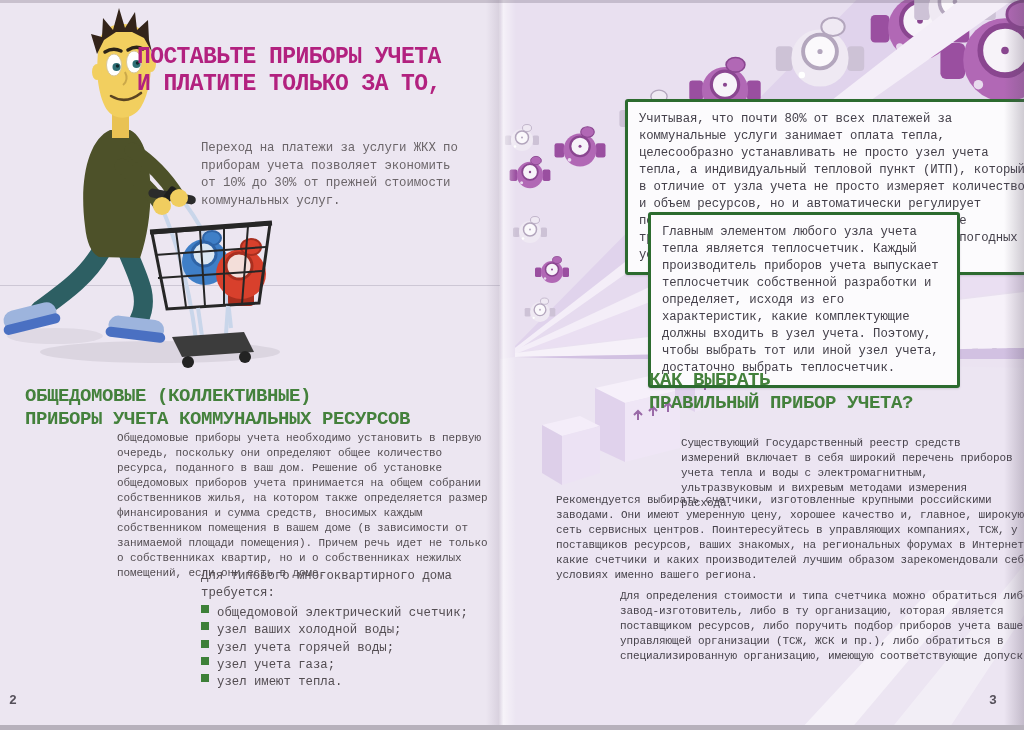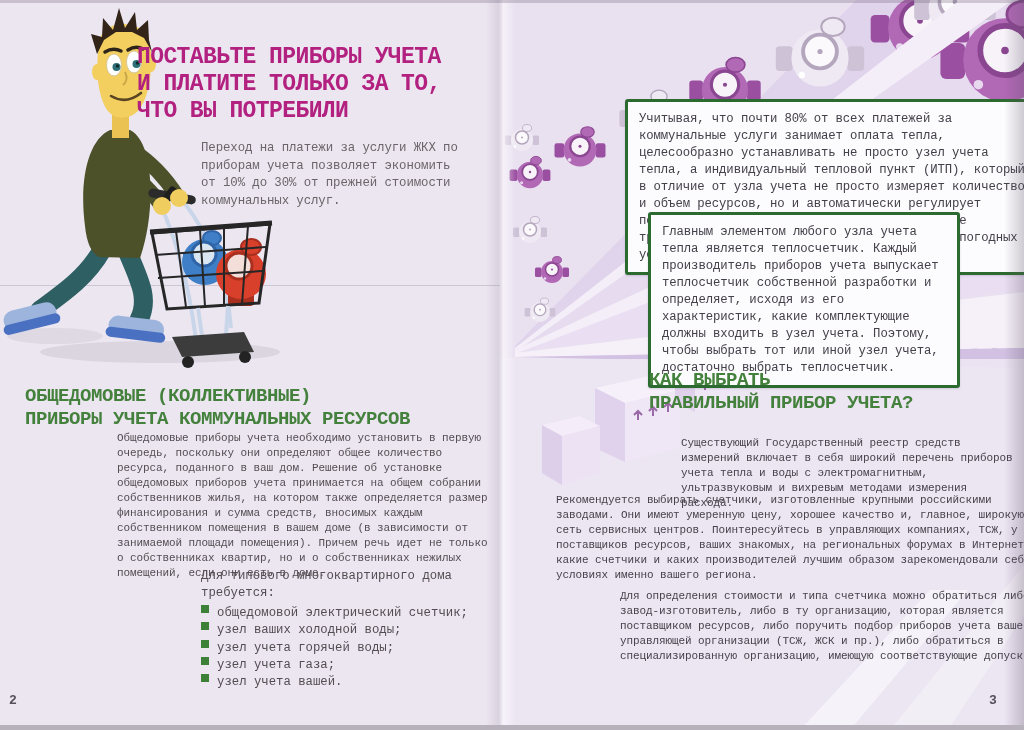--- a/index.html
+++ b/index.html
@@ -215,21 +215,20 @@
 
     <path d="M198,308 L202,336 M228,306 L226,334" stroke="#c9d6ea" stroke-width="4"></path>
     <polygon points="172,337 244,332 254,352 182,357" fill="#3c3c3c"></polygon>
     <circle cx="188" cy="362" r="6" fill="#232323"></circle>
     <circle cx="245" cy="357" r="6" fill="#232323"></circle>
   </svg>
 
   <div class="abs main-title">
     <div>ПОСТАВЬТЕ ПРИБОРЫ УЧЕТА</div>
     <div>И ПЛАТИТЕ ТОЛЬКО ЗА ТО,</div>
-    <div>ЧТО ВЫ ПОТРЕБИЛИ</div>
   </div>
 
   <div class="abs intro-text">Переход на платежи за услуги ЖКХ по приборам учета позволяет экономить от 10% до 30% от прежней стоимости коммунальных услуг.</div>
 
   <div class="abs green-heading gh-left">
     <div>ОБЩЕДОМОВЫЕ (КОЛЛЕКТИВНЫЕ)</div>
     <div>ПРИБОРЫ УЧЕТА КОММУНАЛЬНЫХ РЕСУРСОВ</div>
   </div>
 
   <div class="abs body-text left-body">Общедомовые приборы учета необходимо установить в первую очередь, поскольку они определяют общее количество ресурса, поданного в ваш дом. Решение об установке общедомовых приборов учета принимается на общем собрании собственников жилья, на котором также определяется размер финансирования и сумма средств, вносимых каждым собственником помещения в вашем доме (в зависимости от занимаемой площади помещения). Причем речь идет не только о собственниках квартир, но и о собственниках нежилых помещений, если они есть в доме.</div>
@@ -248,21 +247,21 @@
       <li>
           <span class="sq"></span>
           <span>узел учета горячей воды;</span>
         </li>
       <li>
           <span class="sq"></span>
           <span>узел учета газа;</span>
         </li>
       <li>
           <span class="sq"></span>
-          <span>узел учета вашей.</span>
+          <span>узел имеют тепла.</span>
         </li>
     </ul>
   </div>
 
   <div class="abs pagenum pn-left">2</div>
 
   <div class="abs callout callout1">Учитывая, что почти 80% от всех платежей за коммунальные услуги занимает оплата тепла, целесообразно устанавливать не просто узел учета тепла, а индивидуальный тепловой пункт (ИТП), который в отличие от узла учета не просто измеряет количество и объем ресурсов, но и автоматически регулирует подачу ровно такого количества тепла, которое требуется для конкретного дома в конкретных погодных условиях.</div>
   <div class="abs callout callout2">Главным элементом любого узла учета тепла является теплосчетчик. Каждый производитель приборов учета выпускает теплосчетчик собственной разработки и определяет, исходя из его характеристик, какие комплектующие должны входить в узел учета. Поэтому, чтобы выбрать тот или иной узел учета, достаточно выбрать теплосчетчик.</div>
 
   <div class="abs green-heading gh-right">

